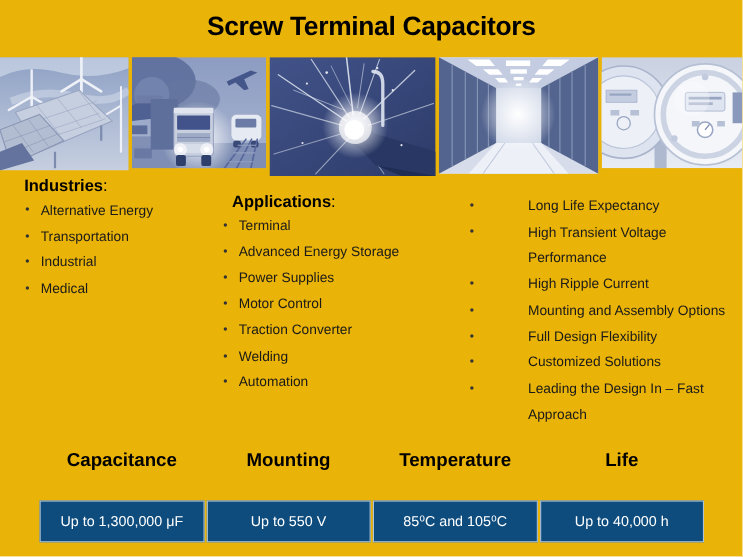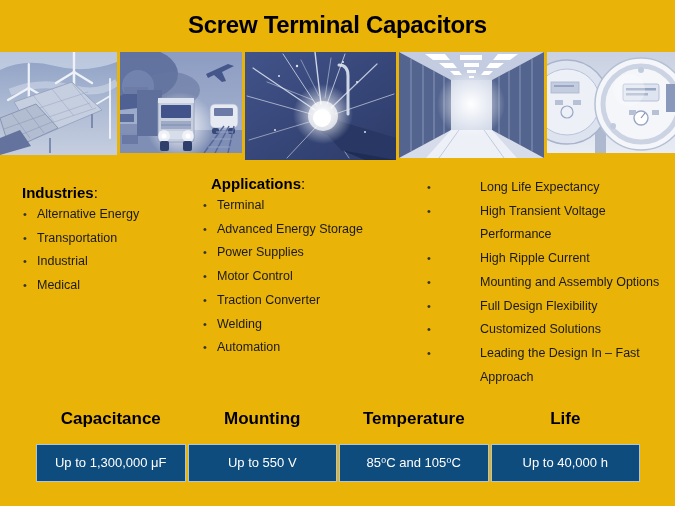--- a/index.html
+++ b/index.html
@@ -10,33 +10,33 @@
   .banner{position:absolute;top:52px;left:0;display:flex;gap:3px;align-items:flex-start;}
   .banner figure{margin:0;padding:0;line-height:0;}
   .banner svg{display:block;}
   .col{position:absolute;}
   .col-heading{font-size:15px;font-weight:bold;line-height:18px;white-space:nowrap;color:#000;}
   .col-heading .colon{font-weight:400;}
   ul.blist{list-style:none;margin:0;padding:0;font-size:12.5px;line-height:23.7px;}
   ul.blist li{display:flex;}
   .bullet{width:14px;flex:0 0 14px;font-size:11px;color:#333;}
   .li-text{white-space:pre-line;}
-  #col-industries{left:22px;top:184px;width:170px;}
+  #col-industries{left:22px;top:161px;width:170px;}
   #col-industries ul{margin-left:1px;margin-top:1px;}
   #col-applications{left:203px;top:175px;width:200px;}
   #col-applications .col-heading{margin-left:8px;}
   #col-applications ul{margin-top:1px;}
   #col-features{left:427px;top:175px;width:240px;}
   #col-features .col-heading{margin-left:15px;}
   #col-features ul{margin-top:1px;}
   #col-features .li-text{max-width:212px;margin-left:39px;}
   .specs{position:absolute;left:36px;top:410px;width:604px;}
   .spec-headers{display:flex;gap:2px;height:18px;}
   .spec-headers .hcell{flex:1;text-align:center;font-size:17px;font-weight:bold;line-height:18px;color:#000;}
-  .spec-cells{display:flex;gap:2px;margin-top:16px;}
+  .spec-cells{display:flex;gap:2px;margin-top:27px;}
   .spec-cells .vcell{flex:1;height:36px;line-height:36px;text-align:center;
        background:var(--spec-cell-blue,#0E4C7E);color:#fff;font-size:13px;
        border:1px solid #aec4d8;}
 </style>
 </head>
 <body>
 
 <div class="slide">
 
   <div class="title">Screw Terminal Capacitors</div>

